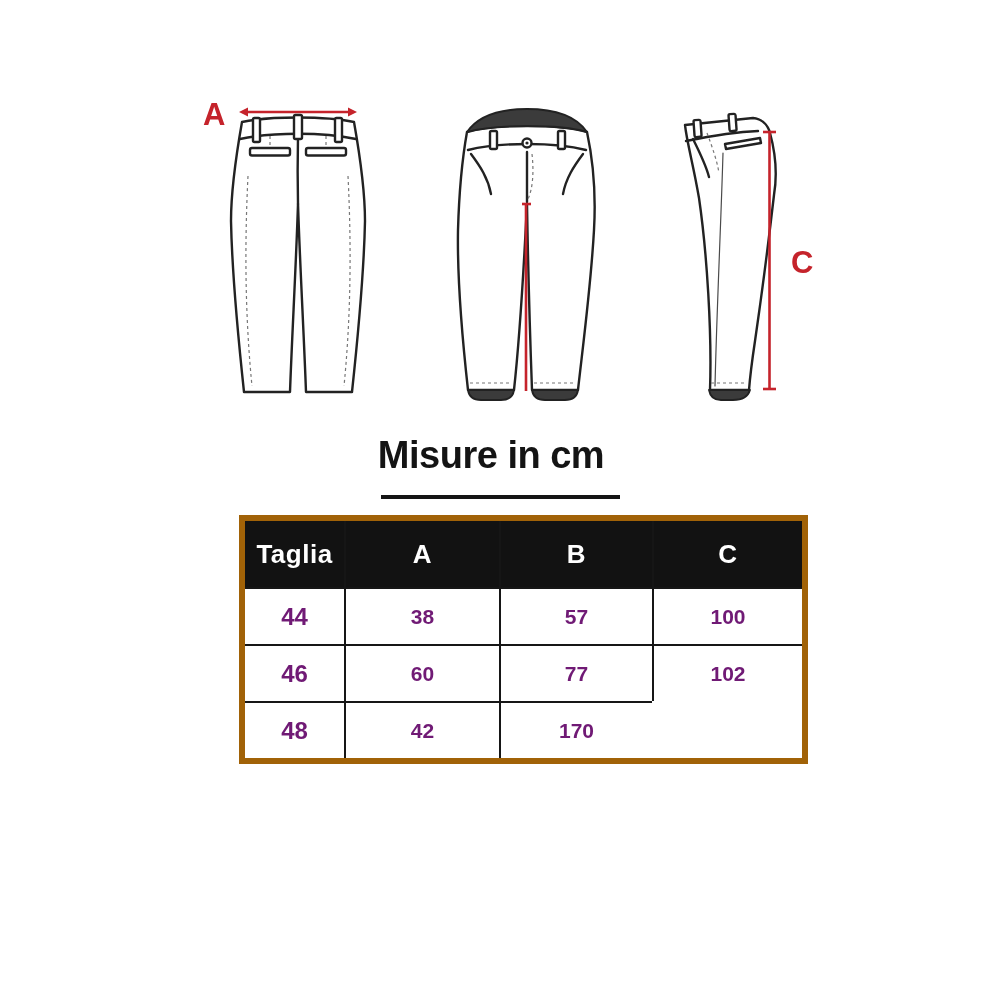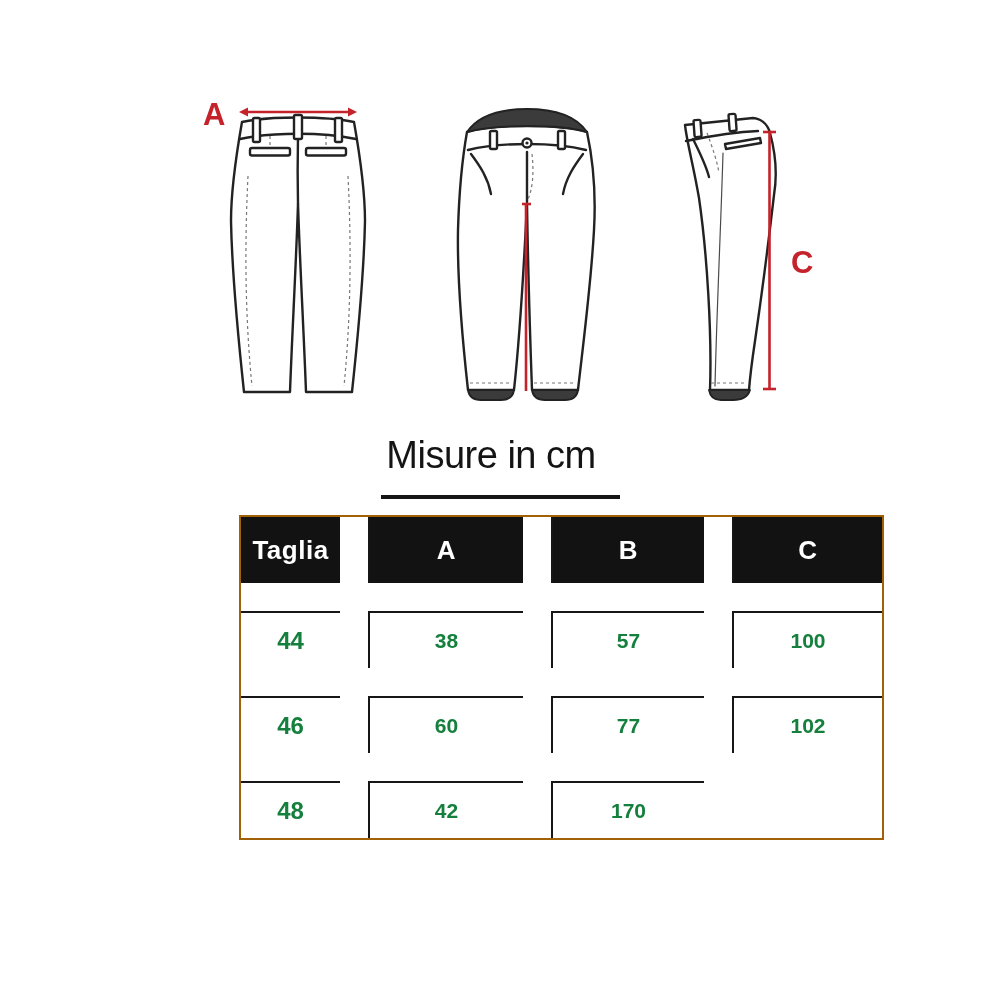--- a/index.html
+++ b/index.html
@@ -47,48 +47,47 @@
   .stitch   { fill: none; stroke: #777; stroke-width: 1.2; stroke-dasharray: 3 3; }
   .redline  { fill: none; stroke: var(--accent); stroke-width: 2.6; stroke-linecap: butt; }
   .redfill  { fill: var(--accent); stroke: none; }
 
   
   .title {
     position: absolute;
     left: 351px; top: 436px; width: 280px;
     text-align: center;
     font-size: 38px;
-    font-weight: 400;
+    font-weight: 700;
     color: #141414;
     letter-spacing: -0.5px;
     line-height: 1;
   }
   .title-underline {
     position: absolute;
     left: 381px; top: 495px;
     width: 239px; height: 4px;
     background: #151515;
   }
 
   
   .size-table {
     position: absolute;
     left: 239px; top: 515px;
     display: grid;
     grid-template-columns: 99px 155px 153px 150px;
     grid-template-rows: 66px 57px 57px 57px;
-    border: 2px solid #a16207;
+    border: 6px solid #a16207;
     background: #ffffff;
-    gap: 28px;
   }
   .cell {
     display: flex;
     align-items: center;
     justify-content: center;
-    color: #15803d;
+    color: #701a75;
   }
   .th {
     background: var(--header-bg);
     color: #ffffff;
     font-weight: 800;
     font-size: 26px;
     letter-spacing: 0.5px;
   }
   .td { font-weight: 700; font-size: 21px; border-top: 2px solid var(--line); }
   .td-size { font-size: 24px; font-weight: 800; }

